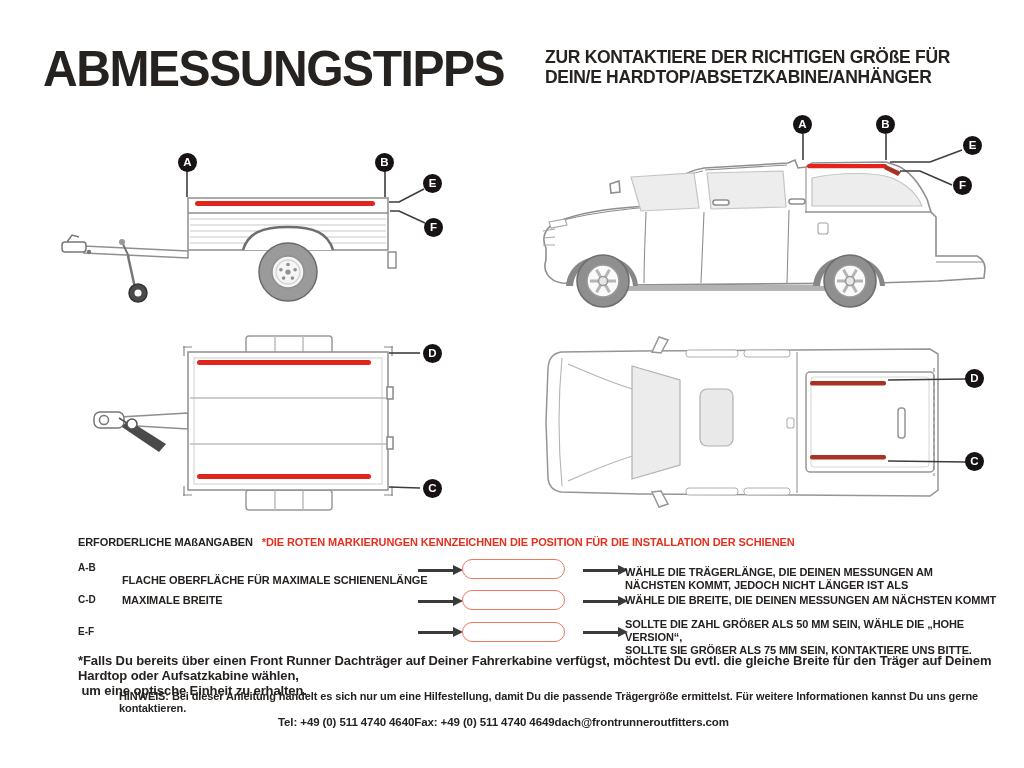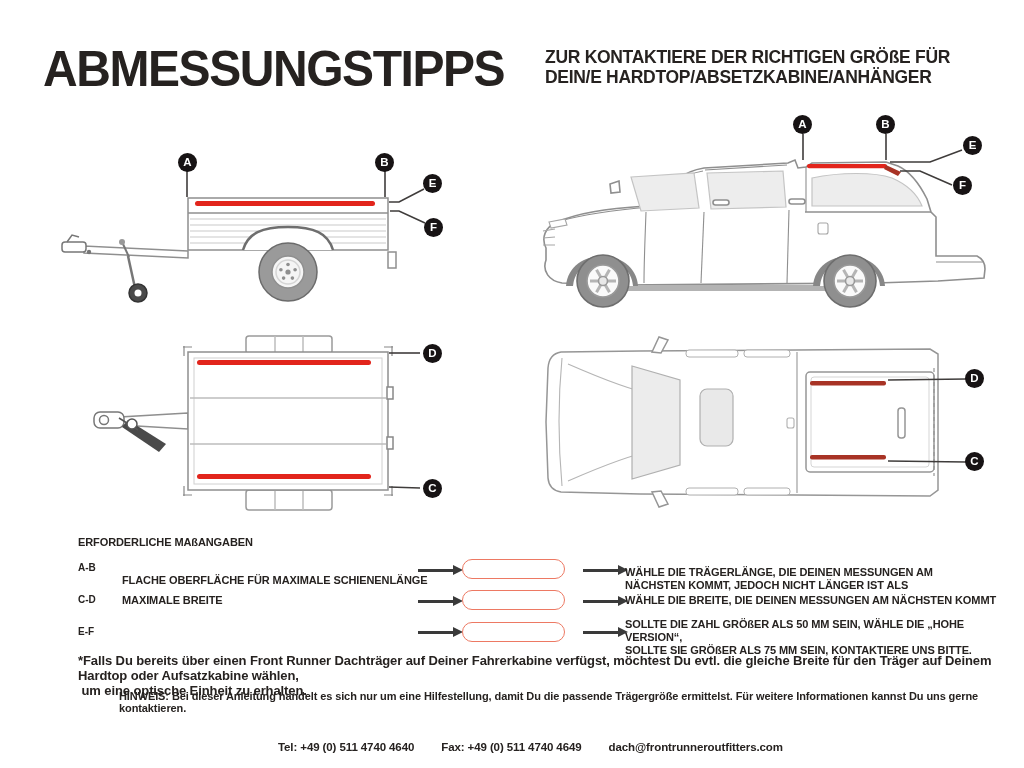--- a/index.html
+++ b/index.html
@@ -43,21 +43,21 @@
     border-left:10px solid #3a3a3a;border-top:5.7px solid transparent;border-bottom:5.7px solid transparent;
   }
   .arr1{left:340px;}
   .arr2{left:505px;}
   .pill{
     position:absolute;left:384px;width:101px;height:18px;
     border:1.8px solid var(--pill-red,#ed7963);border-radius:11px;background:#fff;
   }
   .footnote{left:78px;top:653px;font-size:13px;font-weight:700;letter-spacing:-.1px;line-height:15px;white-space:pre-line;}
   .hinweis{left:78px;top:690px;font-size:11px;font-weight:700;letter-spacing:-.1px;padding-left:41px;}
-  .contact{left:278px;top:716px;display:flex;gap:27px;font-size:11.5px;font-weight:700;letter-spacing:-.1px;margin-top:25px;}
+  .contact{left:278px;top:716px;display:flex;font-size:11.5px;font-weight:700;letter-spacing:-.1px;}
 </style>
 </head>
 <body>
 
 <div class="abs title">ABMESSUNGSTIPPS</div>
 <div class="abs subtitle">ZUR KONTAKTIERE DER RICHTIGEN GRÖßE FÜR
 DEIN/E HARDTOP/ABSETZKABINE/ANHÄNGER</div>
 
 <svg class="abs art" viewBox="0 0 1024 768">
 
@@ -218,20 +218,21 @@
 <div class="abs marker" style="left:876px;top:115px;">B</div>
 <div class="abs marker" style="left:963px;top:136px;">E</div>
 <div class="abs marker" style="left:953px;top:176px;">F</div>
 <div class="abs marker" style="left:423px;top:344px;">D</div>
 <div class="abs marker" style="left:423px;top:479px;">C</div>
 <div class="abs marker" style="left:965px;top:369px;">D</div>
 <div class="abs marker" style="left:965px;top:452px;">C</div>
 
 <div class="abs m-head">
   <span>ERFORDERLICHE MAßANGABEN</span>
+  <span class="red">*DIE ROTEN MARKIERUNGEN KENNZEICHNEN DIE POSITION FÜR DIE INSTALLATION DER SCHIENEN</span>
 </div>
 
 <div class="abs mrow" style="top:558px;">
   <span class="mkey" style="top:4px;">A-B</span>
   <span class="mdesc" style="top:4px;margin-top:12px;">FLACHE OBERFLÄCHE FÜR MAXIMALE SCHIENENLÄNGE</span>
   <span class="arrow arr1" style="top:11px;"></span>
   <span class="pill" style="top:1px;"></span>
   <span class="arrow arr2" style="top:11px;"></span>
   <span class="mres" style="top:8px;">WÄHLE DIE TRÄGERLÄNGE, DIE DEINEN MESSUNGEN AM
 NÄCHSTEN KOMMT, JEDOCH NICHT LÄNGER IST ALS</span>

